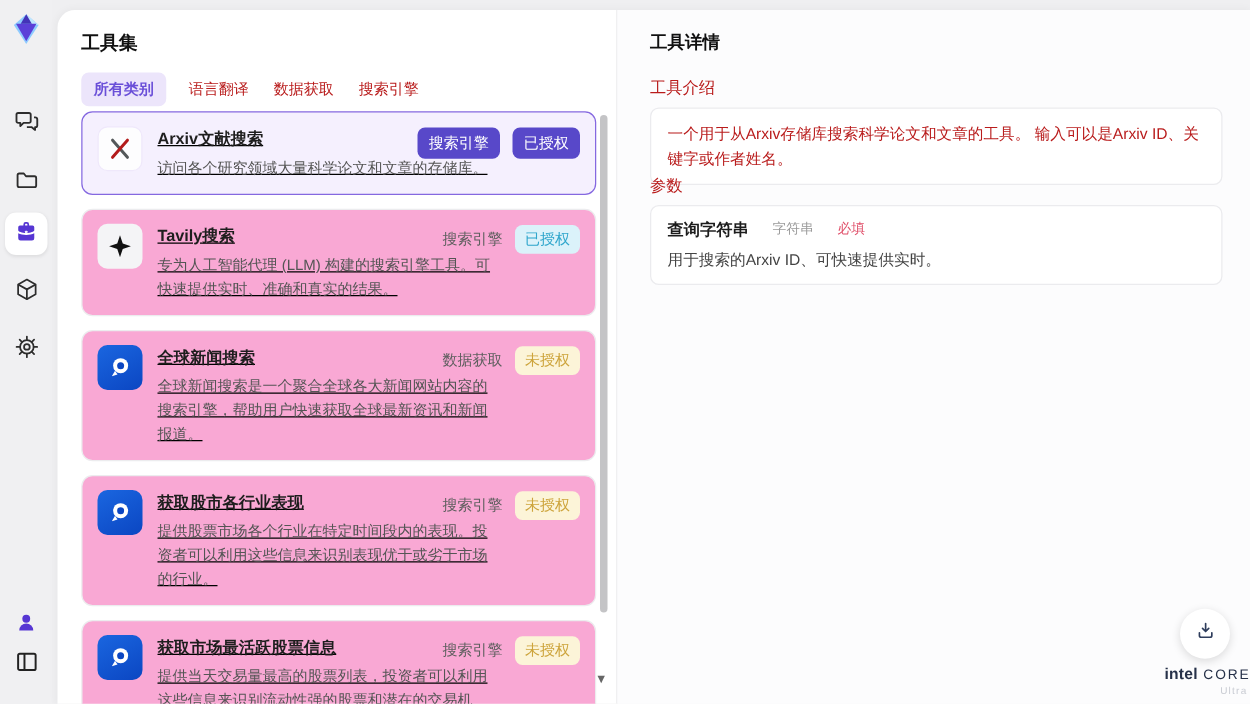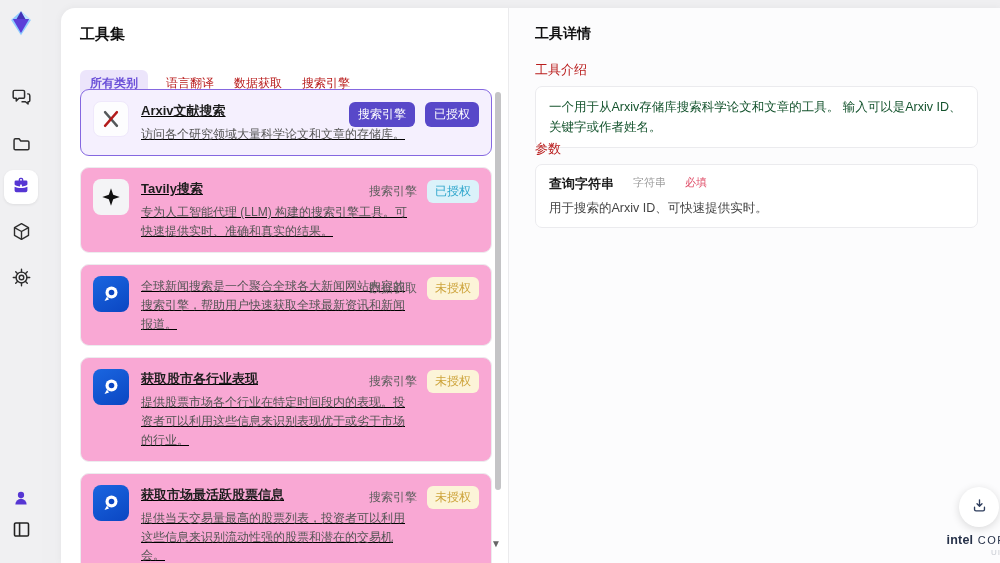--- a/index.html
+++ b/index.html
@@ -9,26 +9,26 @@
   
   .rail { position:absolute; left:0; top:0; width:42px; height:563px; background:#f0f0f2; }
   .rail-item { position:absolute; left:0; width:42px; display:flex; justify-content:center; cursor:pointer; }
   .rail-item svg { display:block; }
   .active-tile { position:absolute; left:4px; width:34px; height:34px; background:#fff;
     border-radius:9px; display:flex; align-items:center; justify-content:center;
     box-shadow:0 1px 3px rgba(0,0,0,.08); cursor:pointer; }
 
   
   .main { position:absolute; left:46px; top:8px; right:0; bottom:0; background:#fff;
-    border-top-left-radius:14px; box-shadow:0 0 8px rgba(0,0,0,.05); overflow:hidden;margin-left:15px; }
+    border-top-left-radius:14px; box-shadow:0 0 8px rgba(0,0,0,.05); overflow:hidden; }
 
   
   .list-pane { position:absolute; left:0; top:0; width:447px; height:100%; }
   .list-title { position:absolute; left:19px; top:17px; font-size:15px; font-weight:700; color:#111; }
-  .tabs { position:absolute; left:19px; top:62px; display:flex; gap:16px; align-items:center; }
+  .tabs { position:absolute; left:19px; top:50px; display:flex; gap:16px; align-items:center; }
   .tab { font-size:12px; color:#b91c1c; padding:5px 2px; border-radius:6px; cursor:pointer; white-space:nowrap; }
   .tab.active { background:#ece5fb; color:#6a4fd8; font-weight:700; padding:5px 10px; }
 
   .cards { position:absolute; left:19px; top:81px; width:412px; display:flex; flex-direction:column; gap:11px; }
   .card { position:relative; display:flex; gap:12px; padding:11px 12px; background:#f9a8d4;
     border:1px solid #ececee; border-radius:9px; cursor:pointer; }
   .card.selected { background:#f5f0fe; border:1.5px solid #8568e0; }
   .t-icon { width:36px; height:36px; border-radius:8px; flex:none; display:flex;
     align-items:center; justify-content:center; overflow:hidden; }
   .tile-white { background:#fdfdfe; border:1px solid #efe8fb; }
@@ -50,21 +50,21 @@
   .scroll-down { position:absolute; left:430px; bottom:14px; font-size:10px; color:#666; cursor:pointer; }
 
   .v-divider { position:absolute; left:447px; top:0; bottom:0; width:1px; background:#ebebed; }
 
   
   .detail-pane { position:absolute; left:448px; top:0; right:0; bottom:0; background:#fcfcfd; }
   .d-title { position:absolute; left:26px; top:17px; font-size:14px; font-weight:700; color:#111; }
   .d-sub   { position:absolute; left:26px; font-size:13px; font-weight:400; color:#b91c1c; }
   .d-box   { position:absolute; left:26px; right:22px; background:#fff; border:1px solid #ebebee;
     border-radius:7px; padding:10px 13px; }
-  .intro-text { font-size:12.5px; color:#14532d; line-height:1.6; }
+  .intro-text { font-size:12.5px; color:#b91c1c; line-height:1.6; }
   .param-line { display:flex; align-items:flex-start; gap:19px; margin-bottom:7px; }
   .param-name { font-size:13px; font-weight:700; color:#1c1c1c; }
   .param-type { font-size:11px; color:#9a9a9a; }
   .param-req  { font-size:11px; color:#e0506a; }
   .param-desc { font-size:12.5px; color:#444; }
 
   
   .fab { position:absolute; left:898px; top:479px; width:40px; height:40px; border-radius:50%;
     background:#fff; box-shadow:0 2px 8px rgba(0,0,0,.14); display:flex; align-items:center;
     justify-content:center; cursor:pointer; }
@@ -201,20 +201,21 @@
 
   <div class="card">
     <div class="t-icon tile-blue">
             <svg width="24" height="24" viewBox="0 0 24 24">
               <circle cx="12.5" cy="10.5" r="6" fill="#fff"></circle>
               <circle cx="12.5" cy="10.5" r="2.8" fill="#0b46c2"></circle>
               <path d="M8 14.5 5.5 19 10 17.5Z" fill="#fff"></path>
             </svg>
           </div>
     <div class="t-col">
+      <div class="t-name">全球新闻搜索</div>
       <div class="t-desc">全球新闻搜索是一个聚合全球各大新闻网站内容的搜索引擎，帮助用户快速获取全球最新资讯和新闻报道。</div>
     </div>
     <div class="t-badges">
       <span class="t-cat">数据获取</span>
       <span class="t-auth unauthorized">未授权</span>
     </div>
   </div>
 
   <div class="card">
     <div class="t-icon tile-blue">

